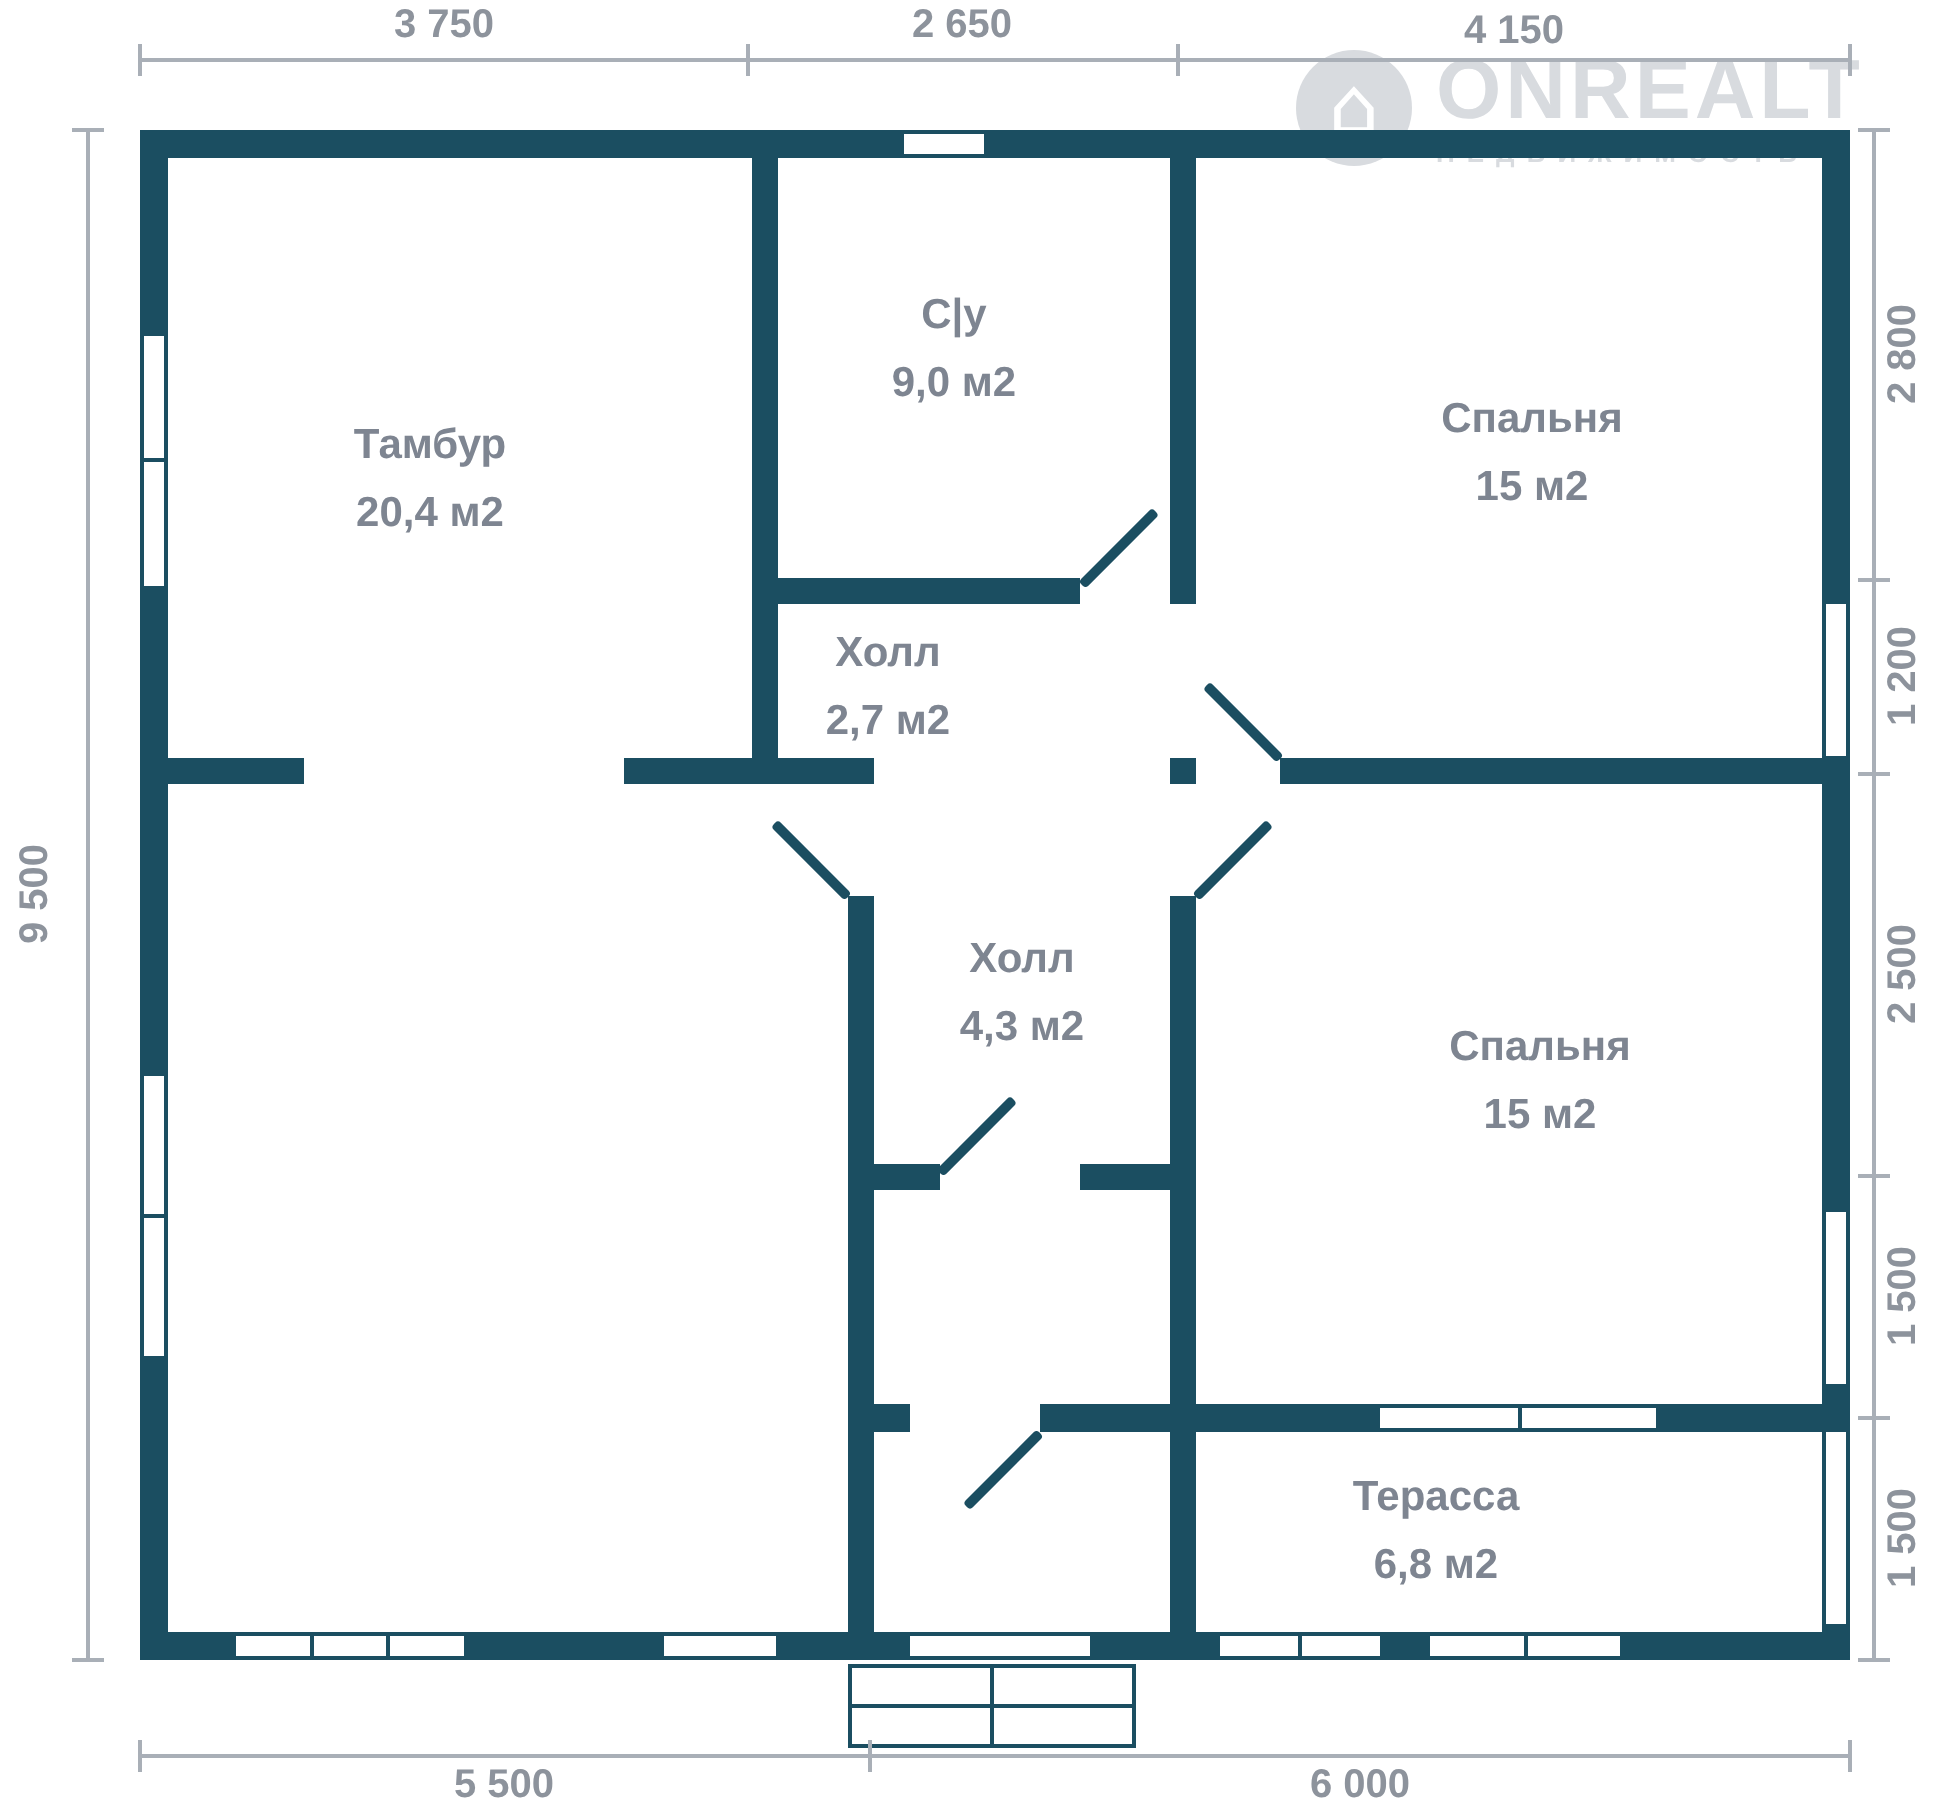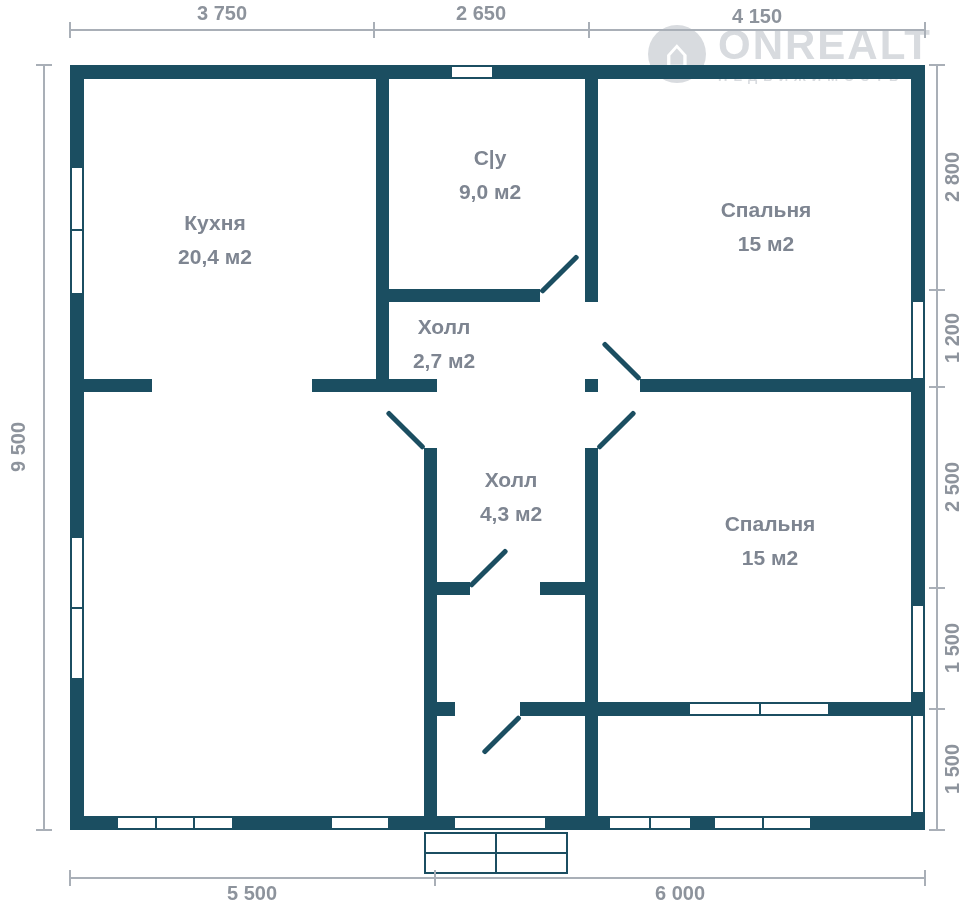--- a/index.html
+++ b/index.html
@@ -172,37 +172,41 @@
   <div class="dim v" style="left:952px;top:177px">2 800</div>
   <div class="dim v" style="left:952px;top:338px">1 200</div>
   <div class="dim v" style="left:952px;top:487px">2 500</div>
   <div class="dim v" style="left:952px;top:648px">1 500</div>
   <div class="dim v" style="left:952px;top:769px">1 500</div>
 
   <div class="dim" style="left:252px;top:893px">5 500</div>
   <div class="dim" style="left:680px;top:893px">6 000</div>
 
   <div class="room" style="left:215px;top:240px">
-    <div>Кухня</div>
+    <div>Тамбур</div>
     <div>20,4 м2</div>
   </div>
-  <div class="room" style="left:490px;top:175px">
+  <div class="room" style="left:477px;top:175px">
     <div>С|у</div>
     <div>9,0 м2</div>
   </div>
   <div class="room" style="left:766px;top:227px">
     <div>Спальня</div>
     <div>15 м2</div>
   </div>
   <div class="room" style="left:444px;top:344px">
     <div>Холл</div>
     <div>2,7 м2</div>
   </div>
   <div class="room" style="left:511px;top:497px">
     <div>Холл</div>
     <div>4,3 м2</div>
   </div>
   <div class="room" style="left:770px;top:541px">
     <div>Спальня</div>
     <div>15 м2</div>
   </div>
+  <div class="room" style="left:718px;top:766px">
+    <div>Терасса</div>
+    <div>6,8 м2</div>
+  </div>
 
 </div>
 
 </body></html>

